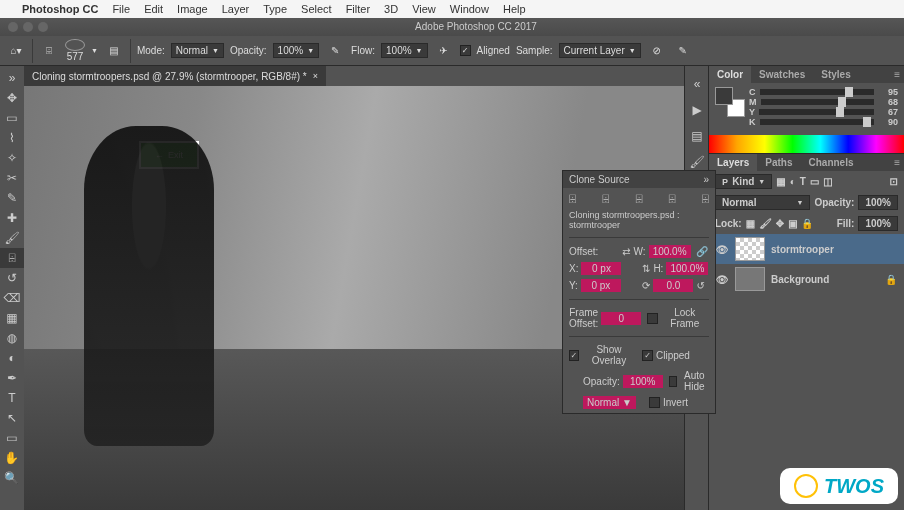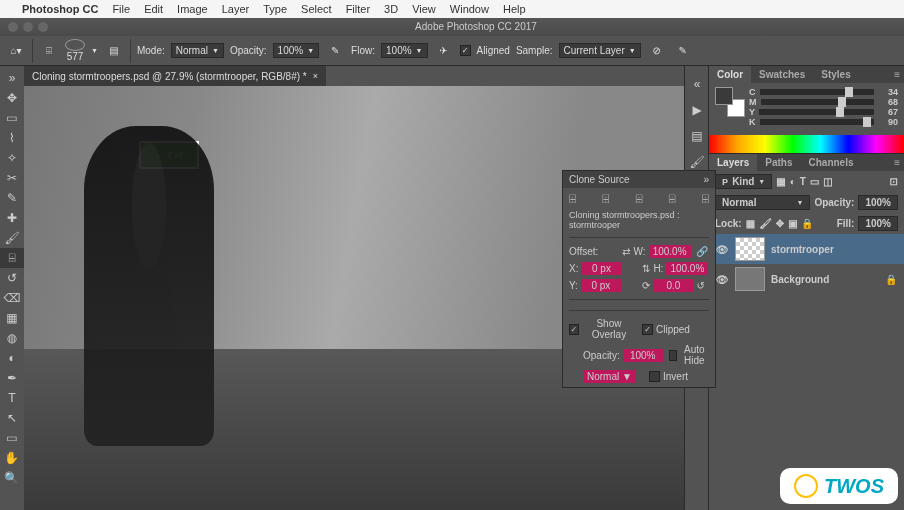--- a/index.html
+++ b/index.html
@@ -216,21 +216,21 @@
         <div class="swatch-pair">
           <div class="bg"></div>
           <div class="fg"></div>
         </div>
         <div style="flex:1">
           <div class="color-slider-row">
             <span>C</span>
             <div class="track">
                 <div class="knob" style="left:75%"></div>
               </div>
-            <span class="val">34</span>
+            <span class="val">95</span>
           </div>
           <div class="color-slider-row">
             <span>M</span>
             <div class="track">
                 <div class="knob" style="left:68%"></div>
               </div>
             <span class="val">68</span>
           </div>
           <div class="color-slider-row">
             <span>Y</span>
@@ -346,20 +346,30 @@
           <span>Y:</span> 
           <span class="field">0 px</span>
         </div>
       <div>
           <span>⟳</span> 
           <span class="field">0.0</span> 
           <span>↺</span>
         </div>
     </div>
     <hr>
+    <div class="pair">
+      <div>
+          <span>Frame Offset:</span> 
+          <span class="field">0</span>
+        </div>
+      <div>
+          <span class="chk"></span> 
+          <span>Lock Frame</span>
+        </div>
+    </div>
     <hr>
     <div class="pair">
       <div>
           <span class="chk">✓</span> 
           <span>Show Overlay</span>
         </div>
       <div>
           <span class="chk">✓</span> 
           <span>Clipped</span>
         </div>

